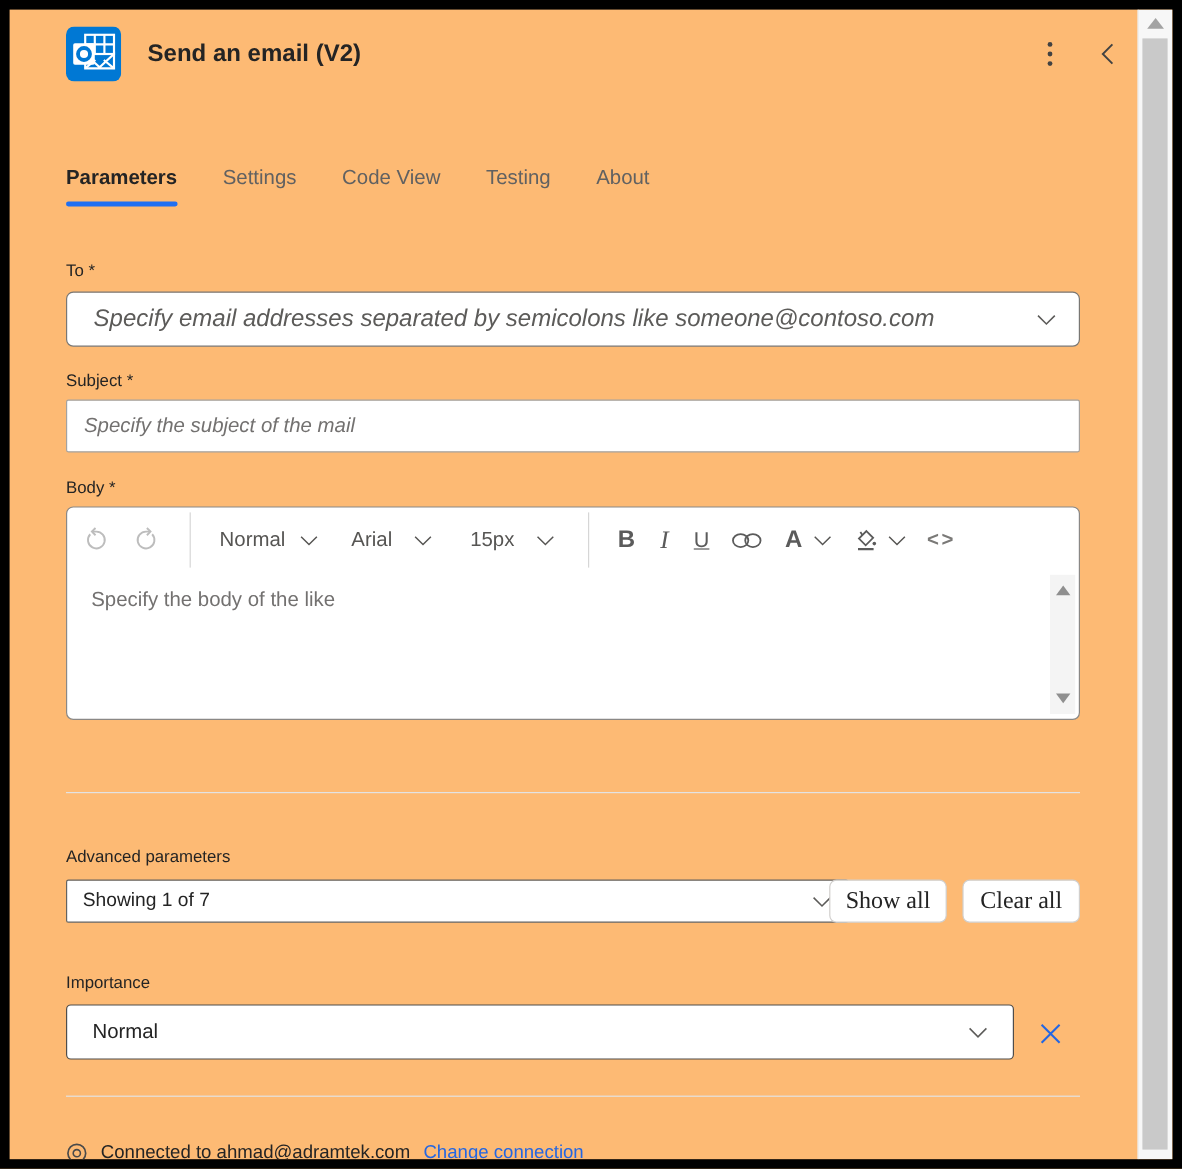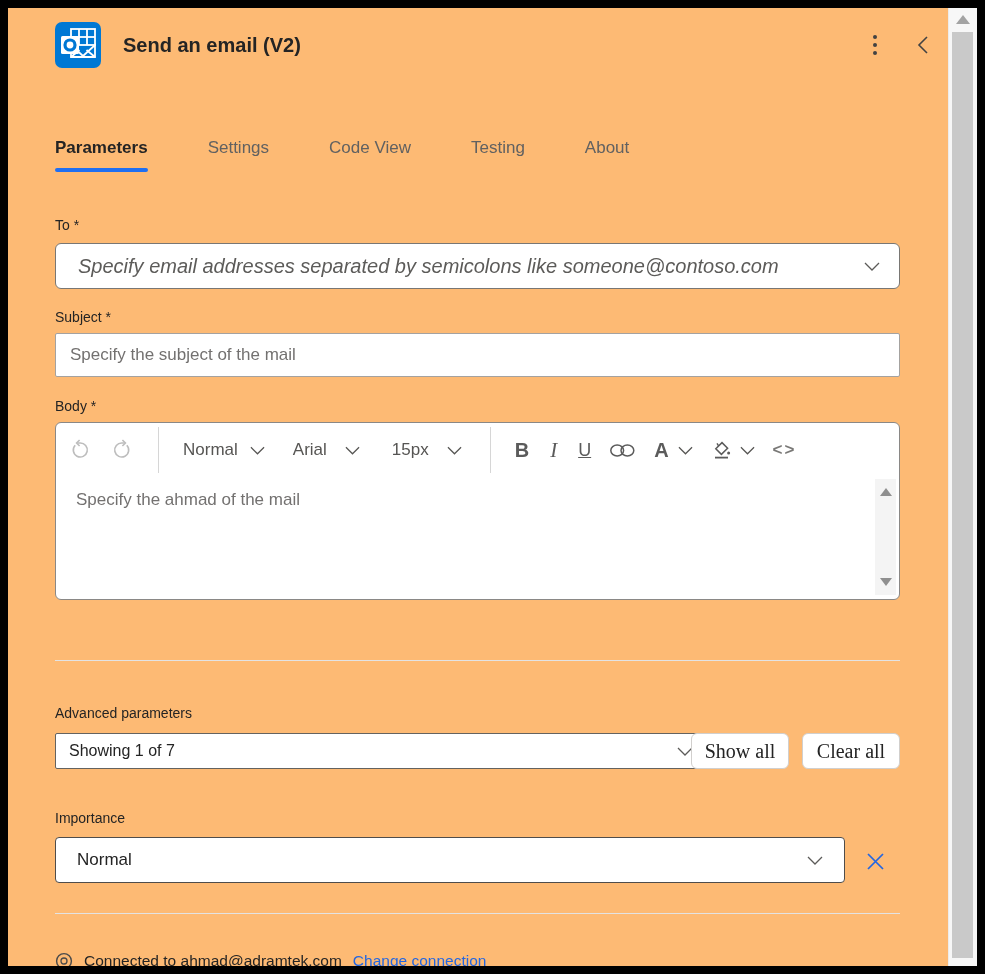--- a/index.html
+++ b/index.html
@@ -19,33 +19,33 @@
     display:flex;align-items:center;justify-content:center;}
   .kebab{left:852px;top:21px;flex-direction:column;gap:4px;}
   .kebab i{width:4px;height:4px;border-radius:50%;background:#424242;display:block;}
   .collapse{left:899px;top:21px;}
   
   .v-scrollbar{position:absolute;right:0;top:0;width:28px;height:100%;background:#f7f7f7;border-left:1px solid #ececec;}
   .v-up{position:absolute;top:7px;left:7px;width:0;height:0;border:none;background:none;padding:0;cursor:pointer;
     border-left:7px solid transparent;border-right:7px solid transparent;border-bottom:9px solid #a3a3a3;}
   .v-thumb{position:absolute;top:24px;left:3px;width:21px;height:calc(100% - 32px);background:#c9c9c9;cursor:pointer;}
   
-  .tabs{position:absolute;left:47px;top:130px;display:flex;gap:60px;font-size:17px;color:#616161;}
+  .tabs{position:absolute;left:47px;top:130px;display:flex;gap:38px;font-size:17px;color:#616161;}
   .tab{position:relative;padding-bottom:14px;cursor:pointer;}
   .tab.active{color:#242424;font-weight:700;}
   .tab-underline{position:absolute;left:0;right:0;bottom:0;height:4px;border-radius:2px;background:var(--c-accent,#1f6ff2);}
   
   .fld-label{position:absolute;left:47px;font-size:14px;color:#242424;}
   .combo{position:absolute;left:47px;width:845px;box-sizing:border-box;background:#fff;
     display:flex;align-items:center;justify-content:space-between;cursor:pointer;}
   .to-box{top:235px;height:46px;border:1px solid #797774;border-radius:6px;padding:0 19px 0 20px;}
   .to-box input{border:none;outline:none;flex:1;font-family:inherit;font-size:20px;color:#242424;background:transparent;}
   .to-box input::placeholder{font-style:italic;color:#5c5b59;opacity:1;}
   .subject-box{top:325px;height:44px;border:1px solid #a4a2a0;border-radius:2px;padding:0 12px;}
-  .subject-box input{border:none;outline:none;flex:1;font-family:inherit;font-size:17px;color:#242424;background:transparent;}
+  .subject-box input{border:none;outline:none;flex:1;font-family:inherit;font-size:17px;color:#242424;background:transparent;font-style:italic;}
   .subject-box input::placeholder{color:#737170;opacity:1;}
   
   .editor{position:absolute;left:47px;top:414px;width:845px;height:178px;box-sizing:border-box;
     border:1px solid #8a8886;border-radius:6px;background:#fff;}
   .toolbar{height:54px;display:flex;align-items:center;padding:0 12px;gap:18px;}
   .tb-btn{background:none;border:none;padding:0;cursor:pointer;display:flex;align-items:center;color:#565553;font-family:inherit;}
   .tb-divider{width:1px;height:46px;background:#d6d6d6;flex:0 0 1px;}
   .tb-drop{display:flex;align-items:center;gap:12px;font-size:17px;color:#565553;}
   .fmt-b{font-size:20px;font-weight:700;color:#5b5b5b;}
   .fmt-i{font-family:"Liberation Serif",serif;font-style:italic;font-size:21px;color:#5b5b5b;padding:0 3px;}
@@ -190,21 +190,21 @@
           <circle cx="17.6" cy="13" r="1.5" fill="#5b5b5b"></circle>
           <line x1="4" y1="17.6" x2="17" y2="17.6" stroke="#5b5b5b" stroke-width="1.8"></line>
         </svg>
         <svg width="15" height="9" viewBox="0 0 16 9">
             <path d="M1 1 L8 8 L15 1" fill="none" stroke="#565553" stroke-width="1.3"></path>
           </svg>
       </button>
       <button class="tb-btn fmt-code">&lt;&gt;</button>
     </div>
     <div class="body-area">
-      <span class="body-placeholder">Specify the ahmad of the mail</span>
+      <span class="body-placeholder">Specify the body of the like</span>
       <div class="inner-scroll">
         <span class="tri tri-up"></span>
         <span class="tri tri-dn"></span>
       </div>
     </div>
   </div>
 
   <div class="hr" style="top:652px"></div>
 
   <div class="fld-label" style="top:697px">Advanced parameters</div>

